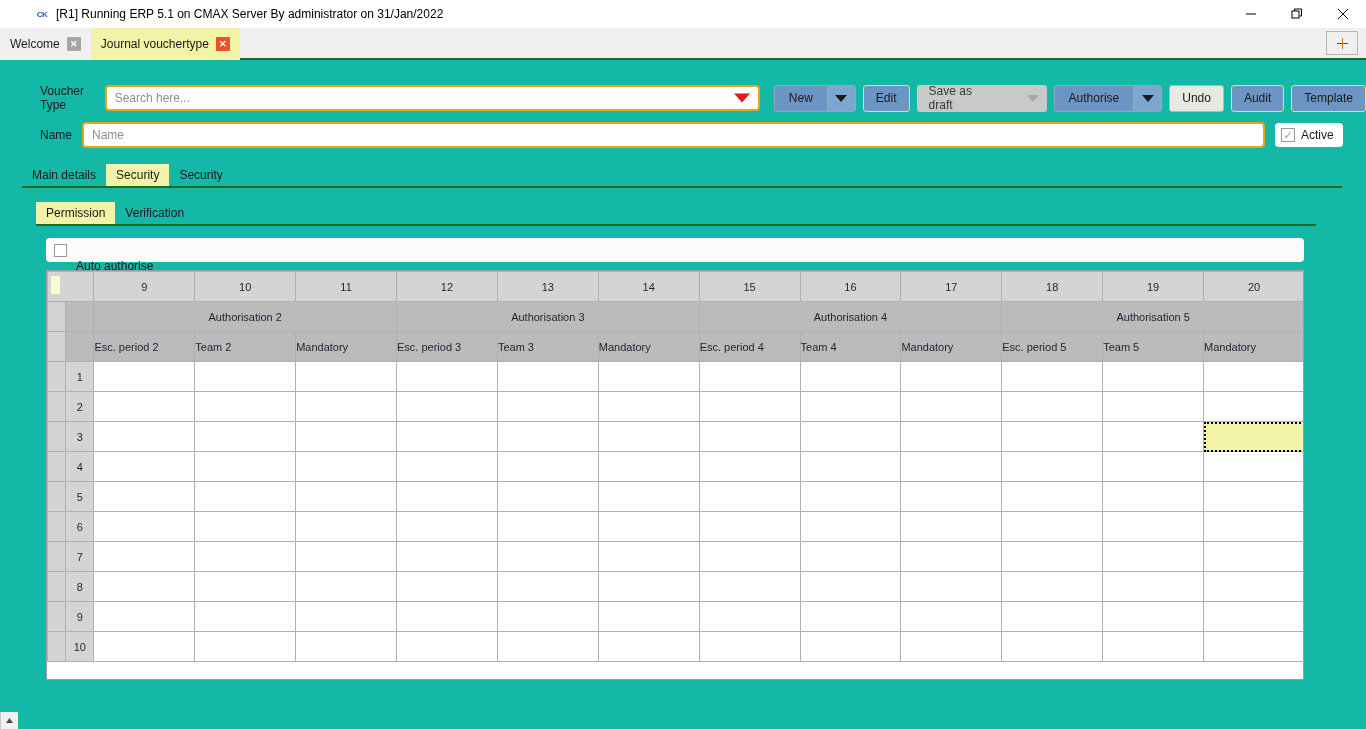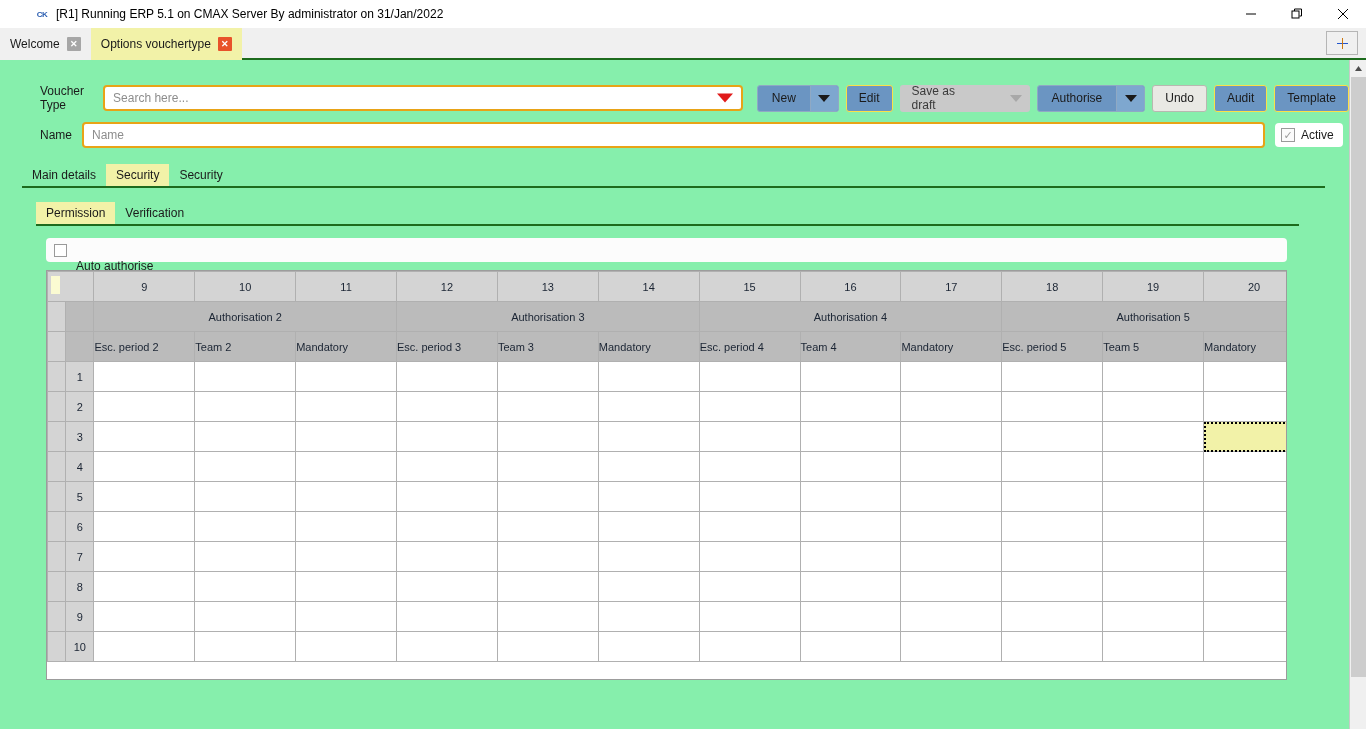--- a/index.html
+++ b/index.html
@@ -96,22 +96,23 @@
     position: absolute; display: block;
   }
   .plus-ico i.h { left: 0; top: 5px; width: 11px; height: 1.5px; background: #2255cc; }
   .plus-ico i.v { left: 5px; top: 0; width: 1.5px; height: 11px; background: #cc7711; }
 
   
   .appbody {
     position: relative;
     width: 1366px;
     height: 669px;
-    background: #86efac;
-    display: flex;
+    background: #14b8a6;
+    display: flex;
+    flex-direction: column;
   }
   .content {
     flex: 1 1 auto;
     position: relative;
     overflow: hidden;
   }
   .right-scroll {
     width: 17px;
     background: #f0f0f0;
     border-left: 1px solid #c9c9c9;
@@ -425,21 +426,21 @@
     </div>
   </div>
 </div>
 
 <div class="tabstrip">
   <div class="tab">
     <span>Welcome</span>
     <span class="tab-close">✕</span>
   </div>
   <div class="tab active">
-    <span>Options vouchertype</span>
+    <span>Journal vouchertype</span>
     <span class="tab-close">✕</span>
   </div>
   <div class="tab-add">
     <span class="plus-ico">
         <i class="h"></i>
         <i class="v"></i>
       </span>
   </div>
 </div>
 

